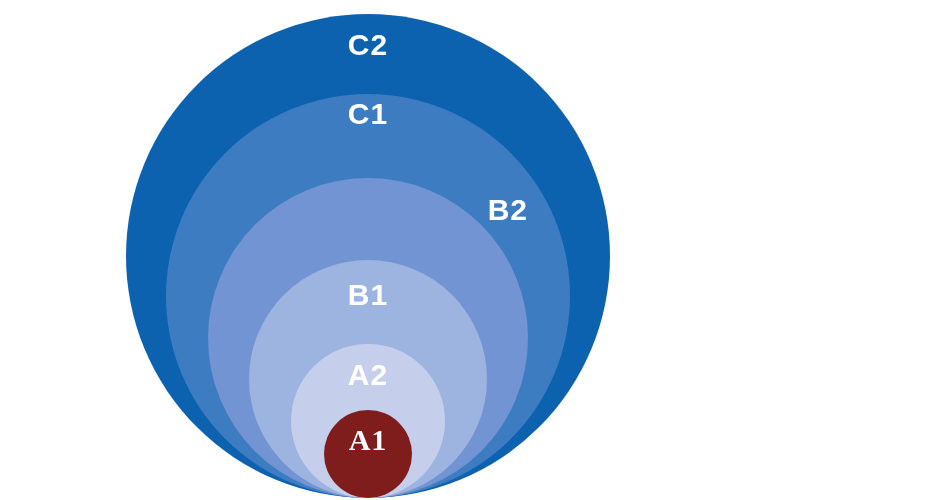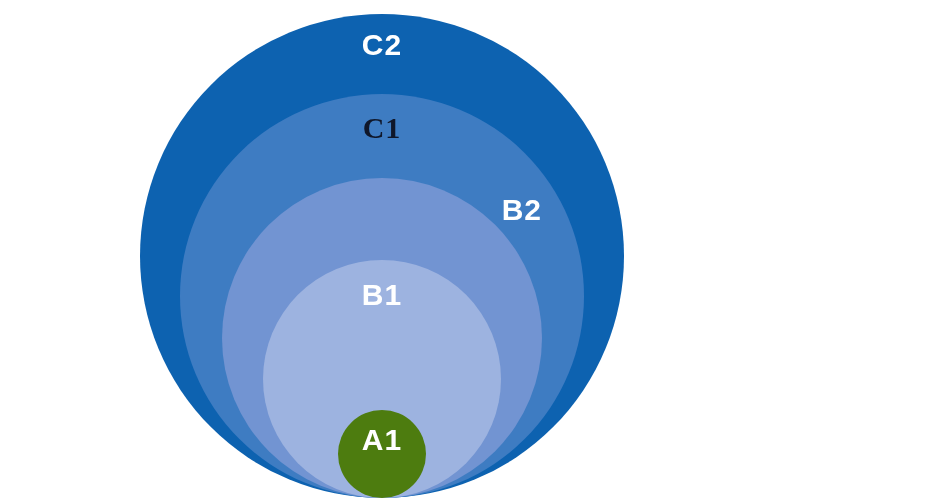--- a/index.html
+++ b/index.html
@@ -7,21 +7,20 @@
     padding: 0;
     background: #ffffff;
   }
   #stage {
     position: relative;
     width: 736px;
     height: 500px;
     overflow: hidden;
     background: #ffffff;
     font-family: "Liberation Sans", sans-serif;
-    padding-left: 28px;
   }
   .circle {
     position: absolute;
     left: 50%;
     transform: translateX(-50%);
     bottom: 2px;
     border-radius: 50%;
   }
   .lvl-label {
     position: absolute;
@@ -35,24 +34,27 @@
   }
 </style>
 </head>
 <body>
 
 <div id="stage" style="background: rgb(255, 255, 255);">
     <div class="circle" style="width: 484px; height: 484px; background: rgb(13, 98, 176); z-index: 1;">
       <span class="lvl-label" style="top: 16px; color: rgb(255, 255, 255);">C2</span>
     </div>
     <div class="circle" style="width: 404px; height: 404px; background: rgb(62, 124, 194); z-index: 2;">
-      <span class="lvl-label" style="top: 19px; color: #0f172a; font-family: Liberation Serif, serif;">C1</span>
+      <span class="lvl-label" style="top: 5px; color: #ffffff;">C1</span>
     </div>
     <div class="circle" style="width: 320px; height: 320px; background: rgb(114, 148, 210); z-index: 3;">
       <span class="lvl-label" style="top: 17px; color: rgb(255, 255, 255); text-align: right;">B2</span>
     </div>
     <div class="circle" style="width: 238px; height: 238px; background: rgb(157, 179, 224); z-index: 4;">
       <span class="lvl-label" style="top: 20px; color: rgb(255, 255, 255); text-align: center;">B1</span>
     </div>
-    <div class="circle" style="width: 88px; height: 88px; background: #4d7c0f; z-index: 6;">
+    <div class="circle" style="width: 154px; height: 154px; background: rgb(197, 207, 236); z-index: 5;">
+      <span class="lvl-label" style="top: 16px; color: rgb(255, 255, 255);">A2</span>
+    </div>
+    <div class="circle" style="width: 88px; height: 88px; background: #7f1d1d; z-index: 6; font-family: Liberation Serif, serif;">
       <span class="lvl-label" style="top: 15px; color: rgb(255, 255, 255);">A1</span>
     </div>
   </div>
 
 </body></html>

